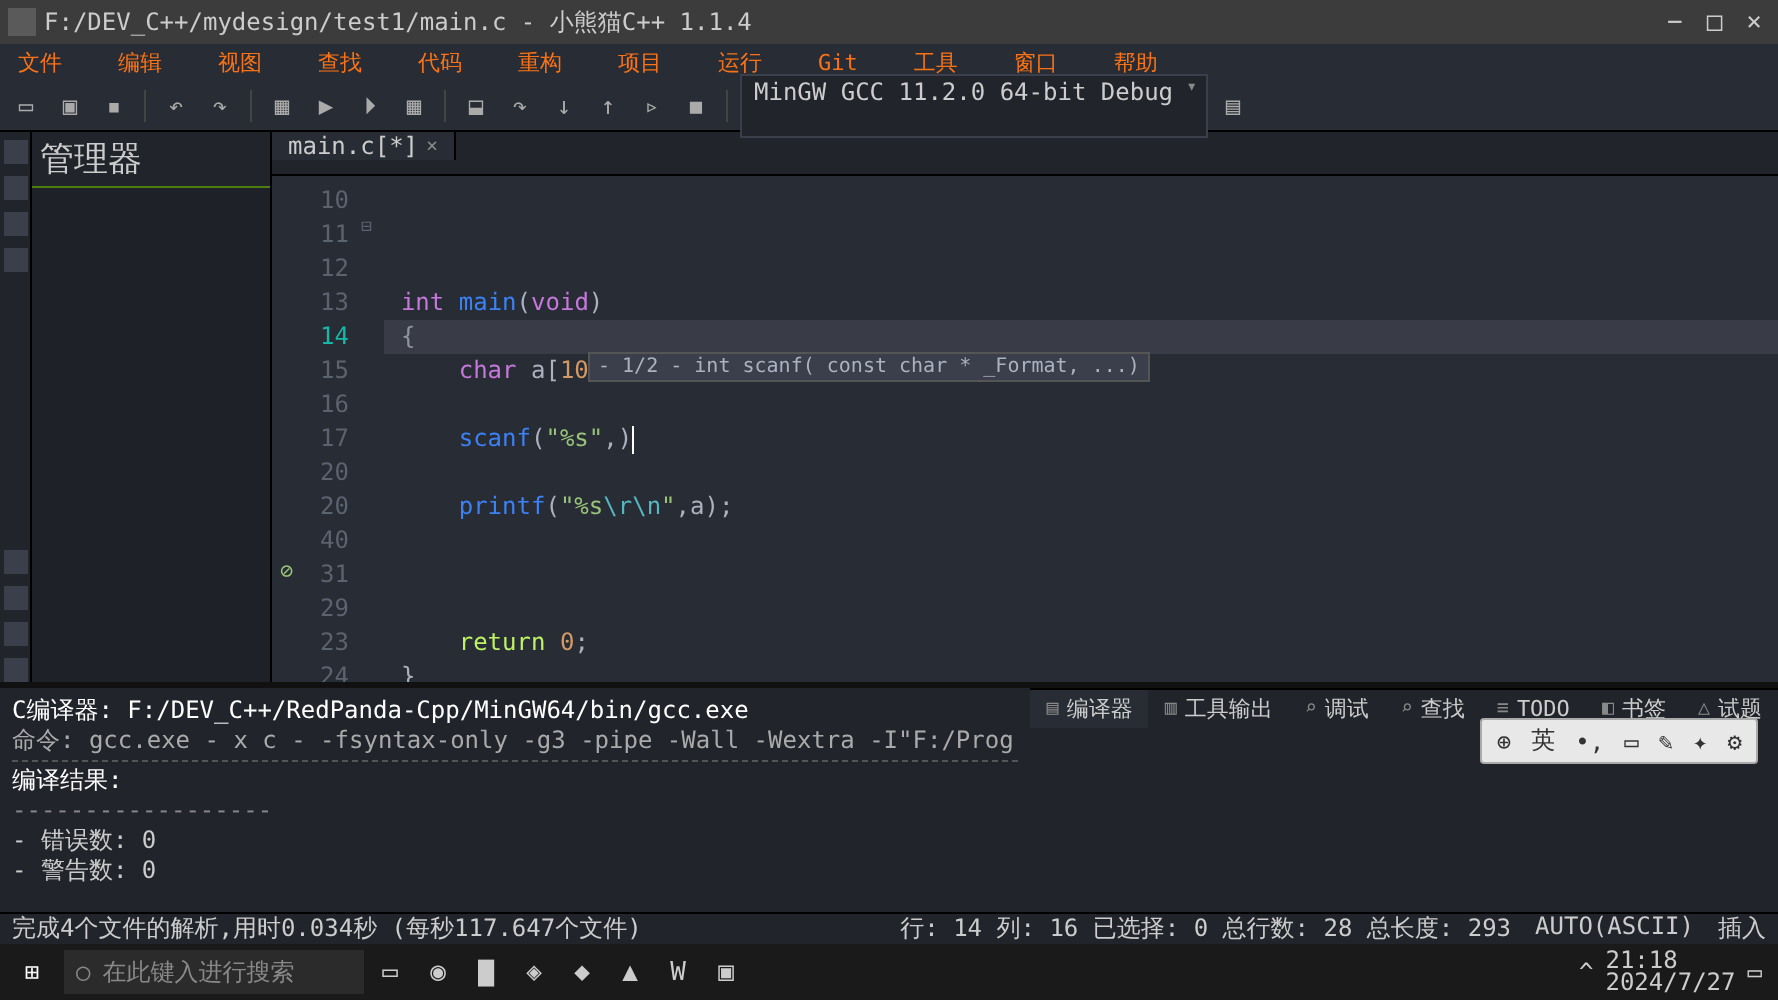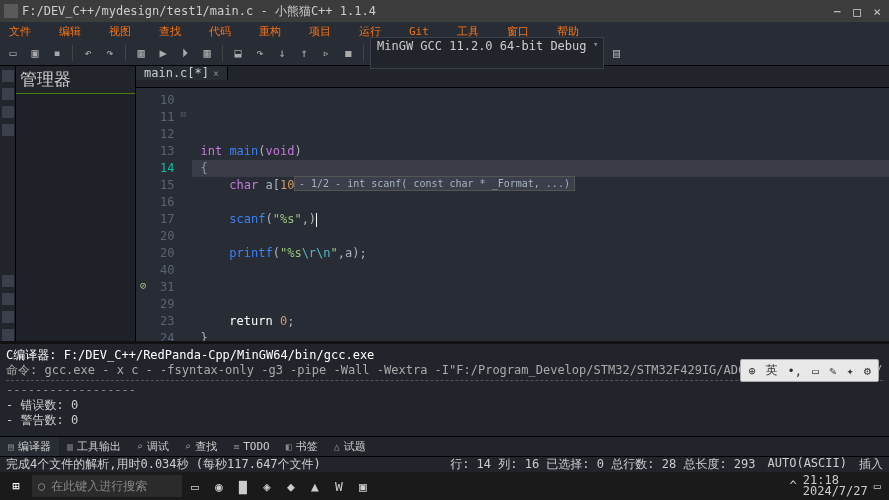--- a/index.html
+++ b/index.html
@@ -27,31 +27,31 @@
 .tab .x{color:#888;cursor:pointer;font-size:10px}
 .editor{flex:1;display:flex;background:#282c34;font-family:Consolas,monospace;font-size:13px;position:relative;overflow:hidden}
 .gutter{background:#282c34;color:#5c6370;text-align:right;padding:4px 6px 0 24px;line-height:17px;user-select:none}
 .gutter .ln{height:17px}
 .gutter .cur{color:#14b8a6}
 .gfold{width:12px;position:relative}
 .gfold .fm{position:absolute;left:0;top:21px;color:#5c6370;font-size:9px}
 .gcheck{position:absolute;left:4px;top:191px;color:#98c379;font-size:11px}
 .code{flex:1;padding:4px 0 0 8px;line-height:17px;color:#abb2bf;white-space:pre;position:relative}
 .code .line{height:17px}
-.kw{color:#ffffff}
+.kw{color:#bef264}
 .ty{color:#c678dd}
 .fn{color:#3b82f6}
 .str{color:#98c379}
 .esc{color:#56b6c2}
 .num{color:#d19a66}
 .curline{position:absolute;left:0;right:0;top:72px;height:17px;background:rgba(90,90,110,.35)}
 .cursor{display:inline-block;width:1px;height:14px;background:#fff;vertical-align:middle}
 .hint{position:absolute;left:158px;top:88px;background:#3a3f4b;color:#abb2bf;font-size:10px;padding:1px 4px;border:1px solid #555;white-space:nowrap}
 .splitter{height:3px;background:#111;cursor:ns-resize}
-.bottompanel{height:112px;background:#21252b;display:flex;flex-direction:column;color:#ccc;font-size:11px}
+.bottompanel{height:112px;background:#21252b;display:flex;color:#ccc;font-size:11px}
 .bp-body{flex:1;padding:4px 6px;overflow:hidden;line-height:15px}
 .bp-body .hd{color:#fff}
 .bp-body .dim{color:#aaa;white-space:nowrap;overflow:hidden;text-overflow:clip}
 .bp-sep{border-top:1px dashed #555;margin:2px 0}
 .bottomtabs{height:20px;background:#21252b;display:flex;align-items:center;border-top:1px solid #000}
 .bottomtabs .bt{padding:0 8px;display:flex;align-items:center;gap:4px;cursor:pointer;color:#ccc;font-size:11px;height:100%}
 .bottomtabs .bt.active{background:#282c34}
 .bottomtabs .bi{font-size:10px;color:#888}
 .status1{height:16px;background:#21252b;color:#ccc;font-size:11px;padding:0 6px;display:flex;align-items:center;justify-content:space-between;border-top:1px solid #000}
 .status1 .r{display:flex;gap:12px}
@@ -169,20 +169,21 @@
   </div>
 </div>
 
 <div class="splitter"></div>
 
 <div class="bottompanel">
   <div class="bp-body">
     <div class="hd">C编译器: F:/DEV_C++/RedPanda-Cpp/MinGW64/bin/gcc.exe</div>
     <div class="dim">命令: gcc.exe  - x c -  -fsyntax-only  -g3 -pipe -Wall -Wextra -I"F:/Program_Develop/STM32/STM32F429IG/ADC/ADC/driver" -I"F:/Program_Develop/STM32/STM32F429IG/ADC/ADC/std/inc" -I"F:/Program_Develop/STM32/STM32F429IG/ADC/ADC</div>
     <div class="bp-sep"></div>
+    <div class="hd">编译结果:</div>
     <div style="color:#888">------------------</div>
     <div>- 错误数: 0</div>
     <div>- 警告数: 0</div>
 
   </div>
   <div class="bottomtabs" id="bottomtabs">
       <div class="bt active"><span class="bi">▤</span>编译器</div>
       <div class="bt"><span class="bi">▥</span>工具输出</div>
       <div class="bt"><span class="bi">⌕</span>调试</div>
       <div class="bt"><span class="bi">⌕</span>查找</div>

